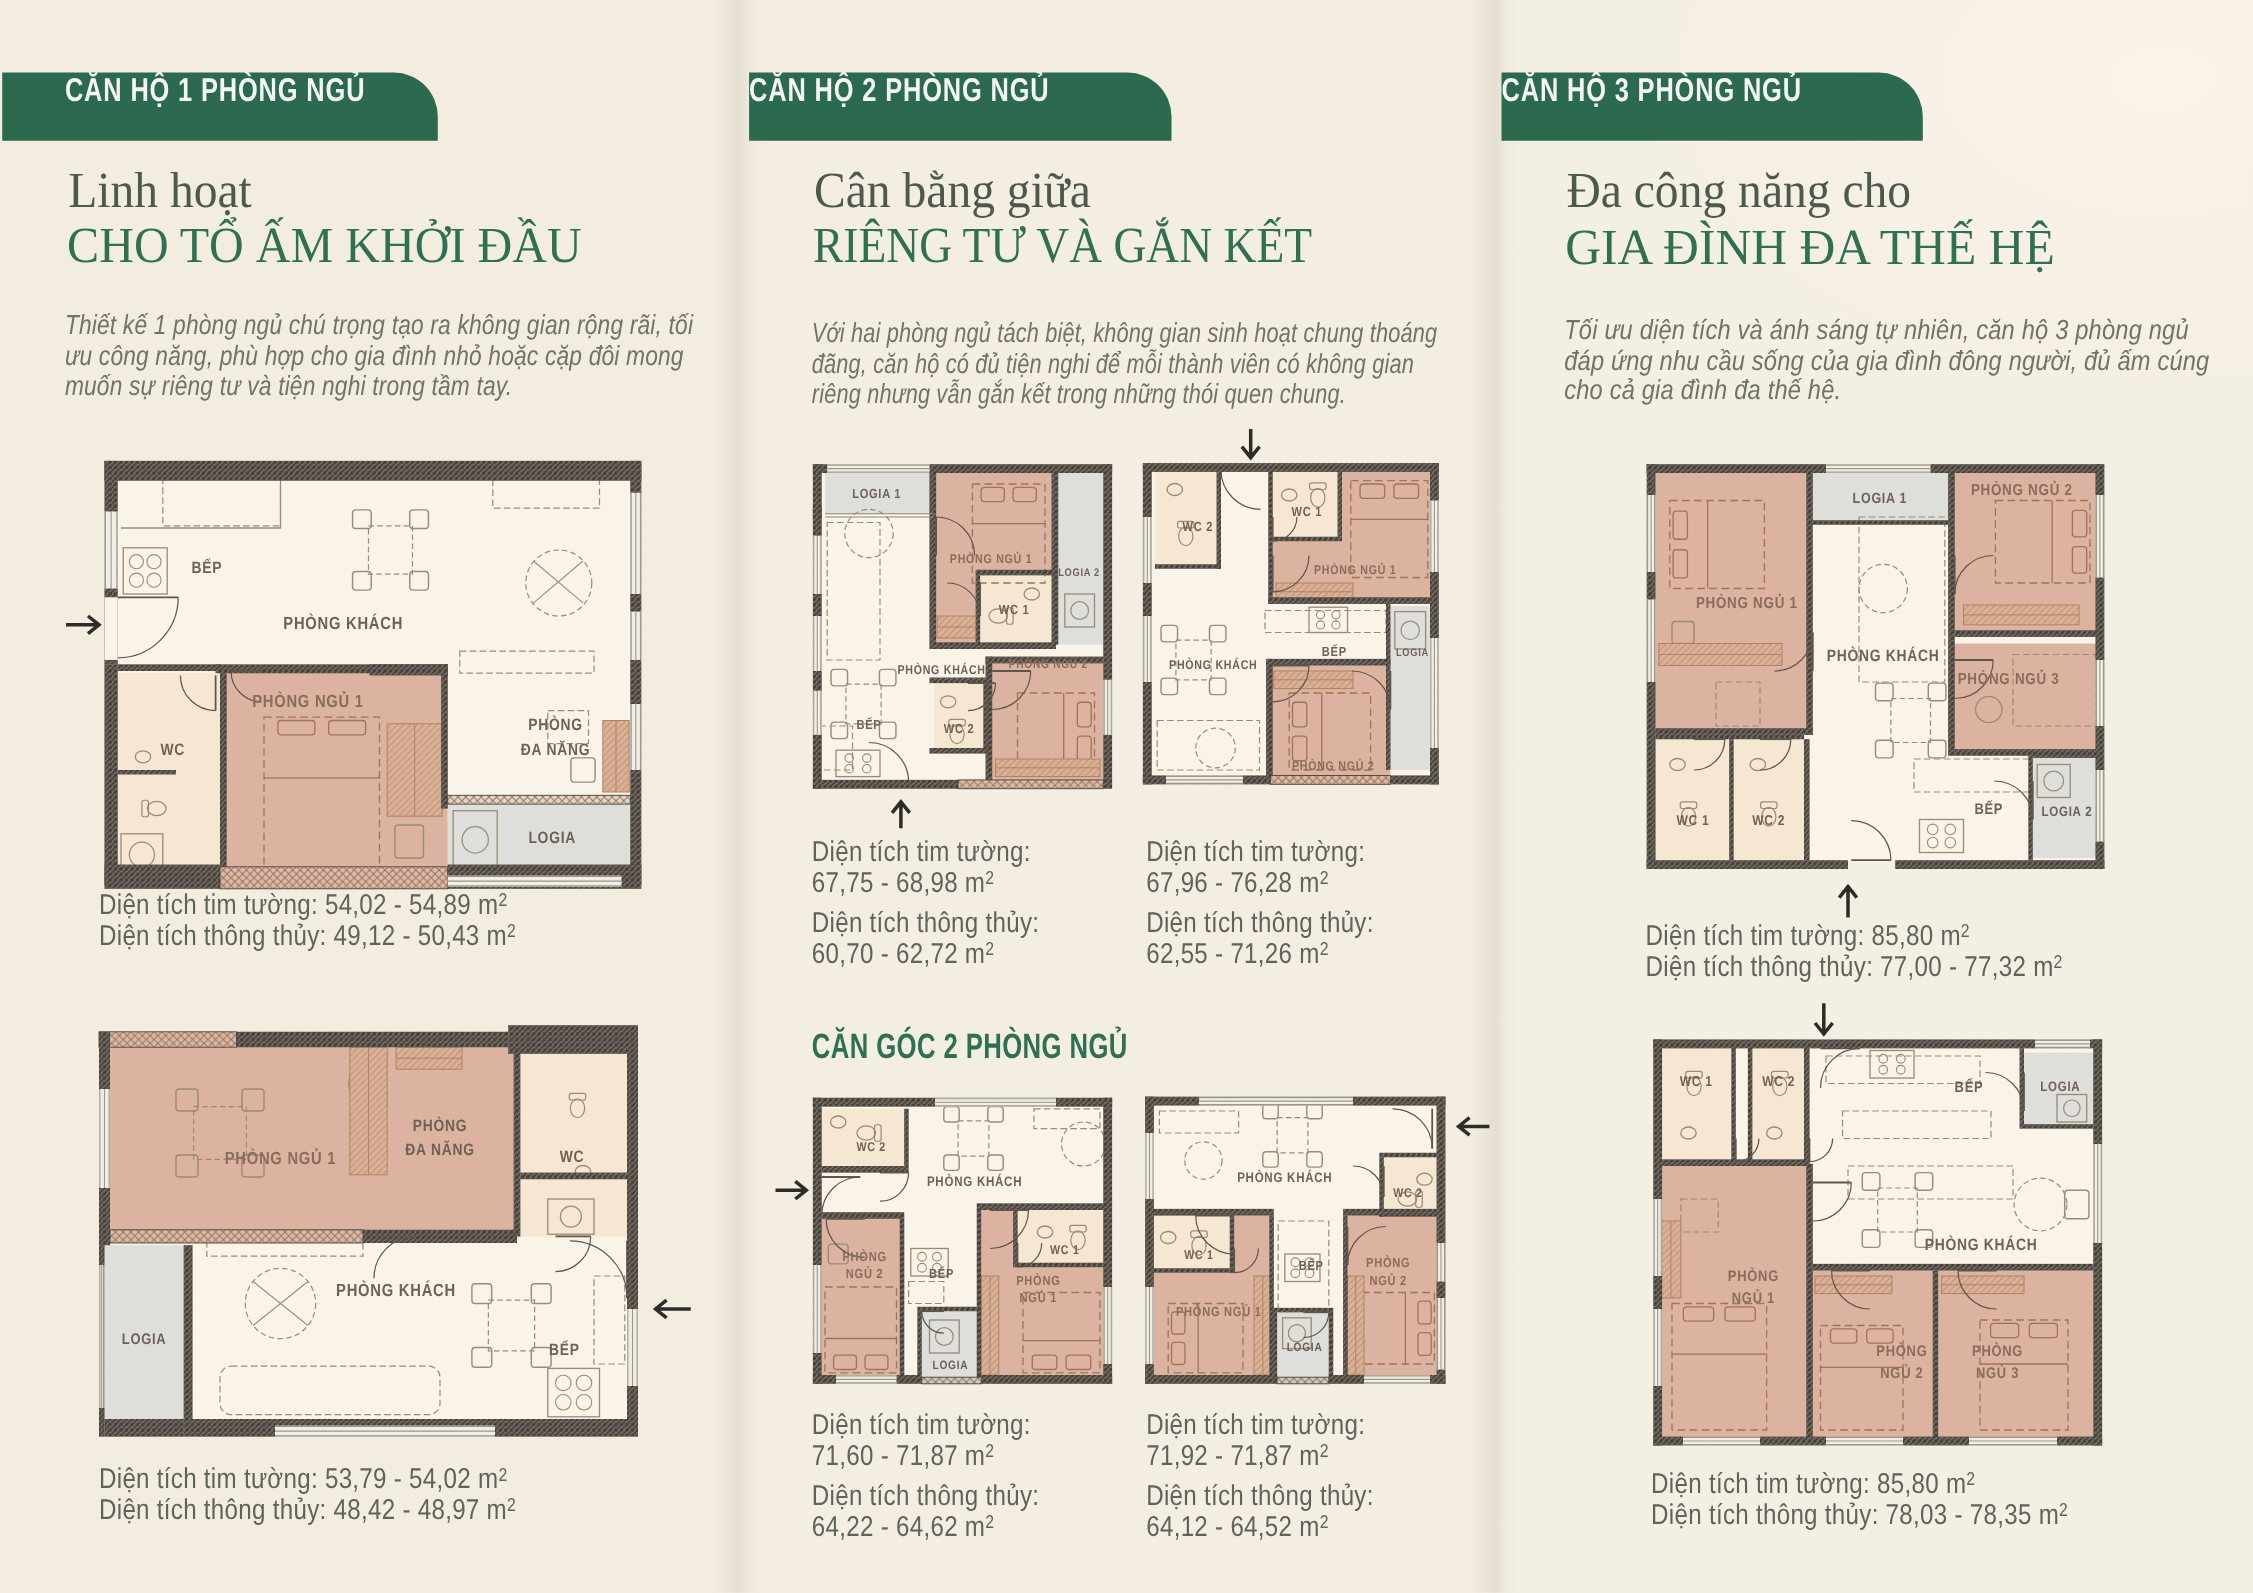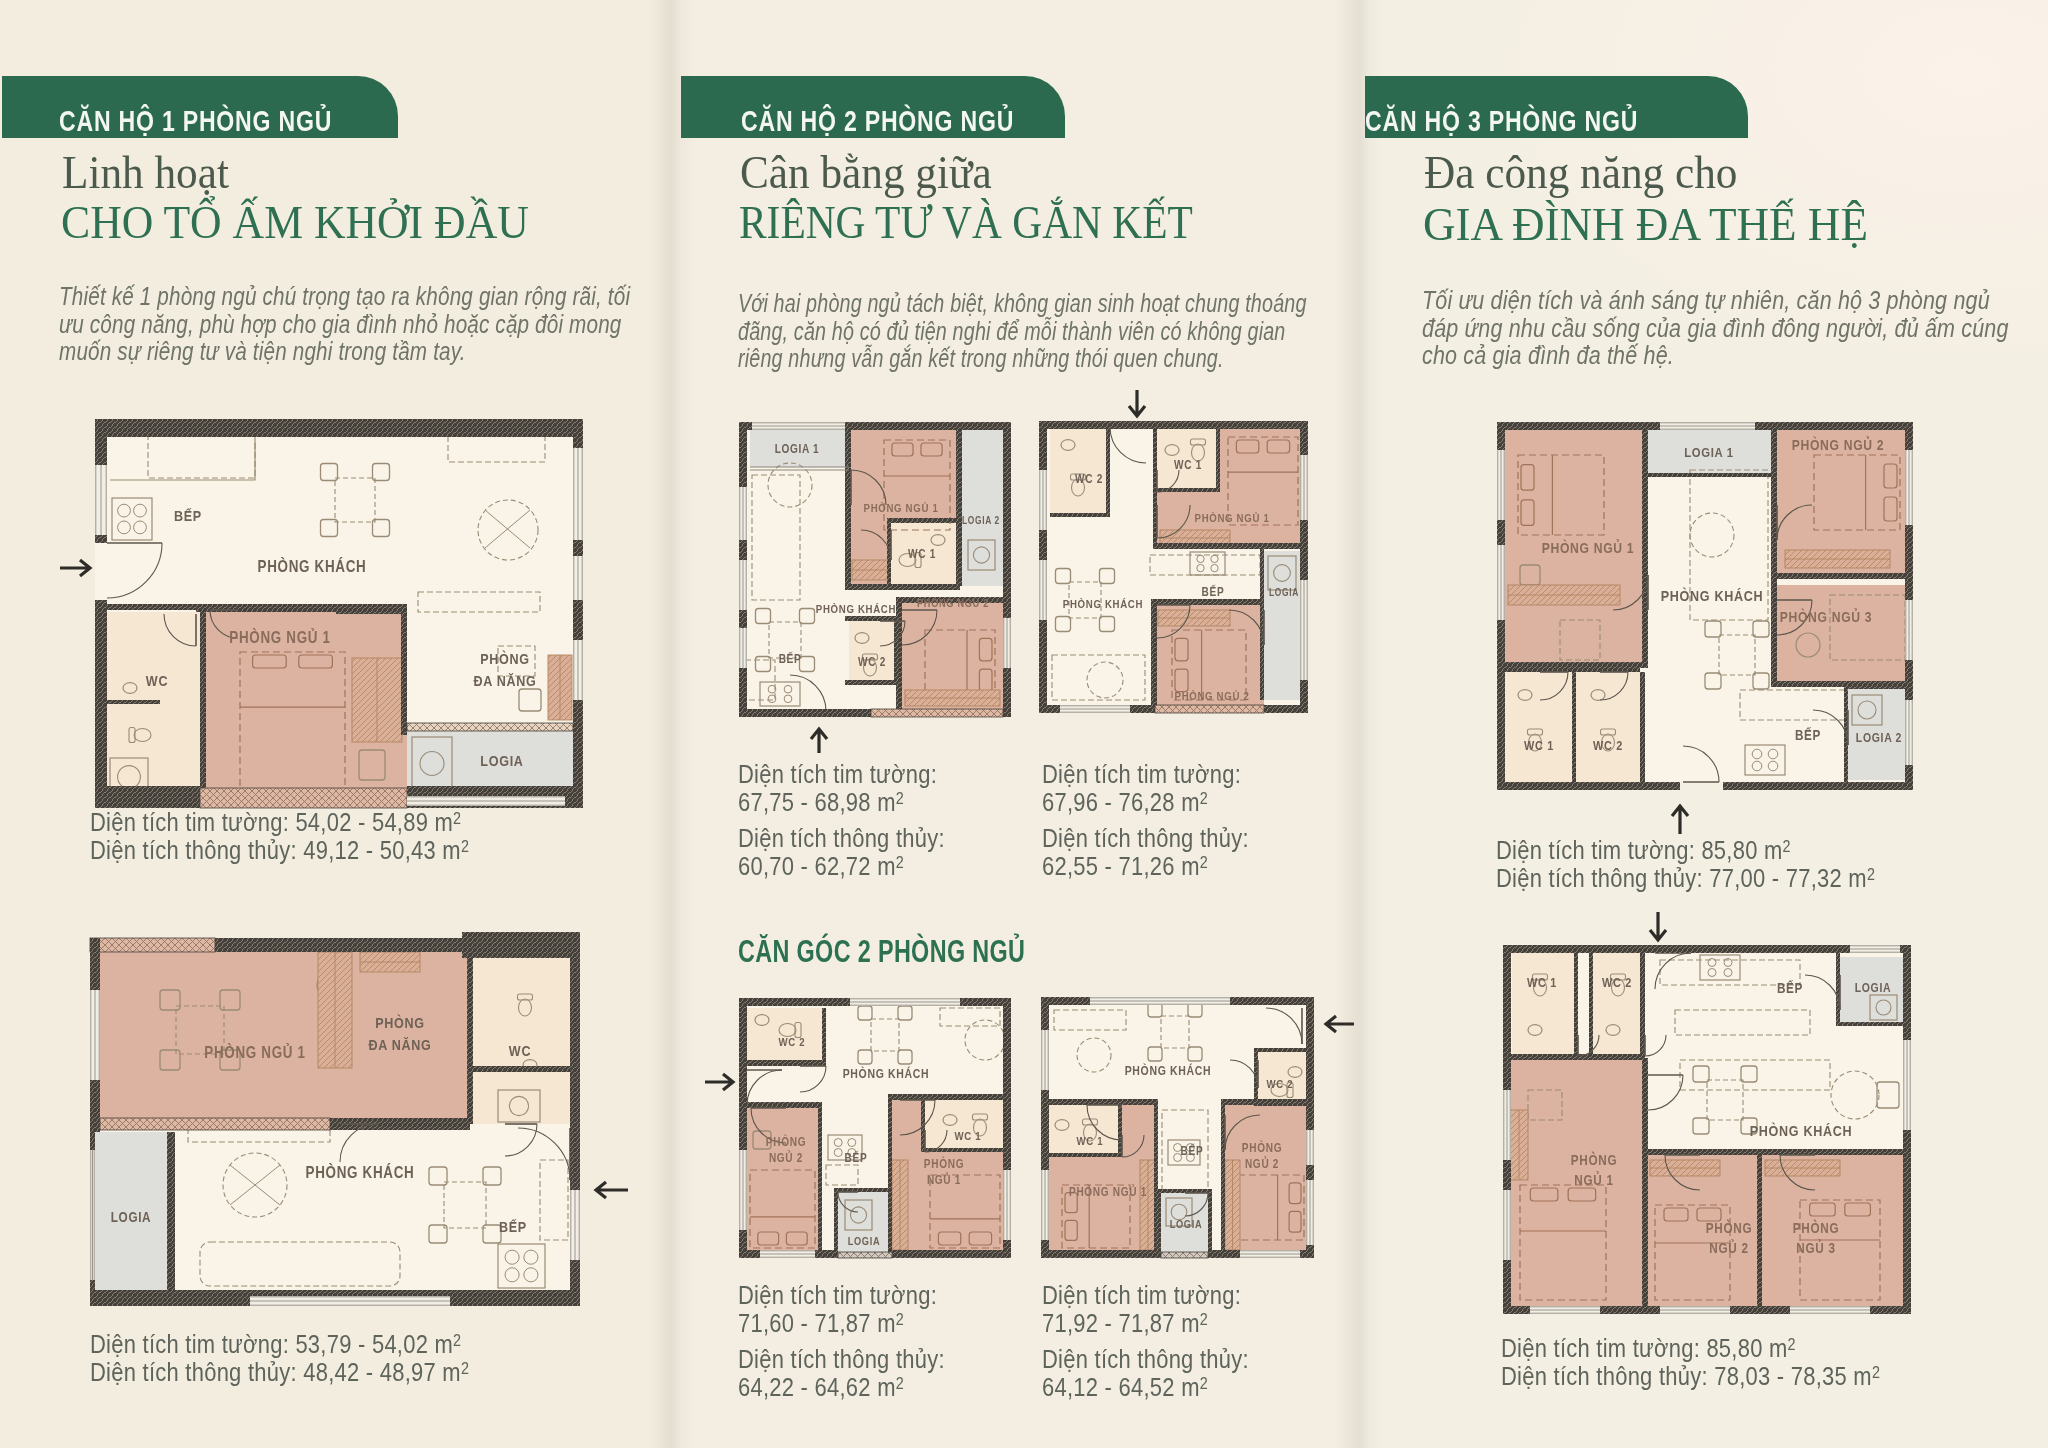--- a/index.html
+++ b/index.html
@@ -1,21 +1,21 @@
 <!DOCTYPE html>
 <html><head><meta charset="utf-8">
 <style>
 *{margin:0;padding:0;box-sizing:border-box}
 html,body{width:2048px;height:1448px;overflow:hidden}
 body{font-family:"Liberation Sans",sans-serif;background:#f2eddf;position:relative}
 .panel2{position:absolute;left:672px;top:0;width:686px;height:1448px;background:#f3eee1}
 .panel3{position:absolute;left:1358px;top:0;width:690px;height:1448px;background:#f4efe3}
 .fold1{position:absolute;left:650px;top:0;width:44px;height:1448px;background:linear-gradient(90deg,rgba(95,85,70,0) 0%,rgba(95,85,70,.10) 50%,rgba(95,85,70,.03) 70%,rgba(95,85,70,0) 100%)}
 .fold2{position:absolute;left:1336px;top:0;width:46px;height:1448px;background:linear-gradient(90deg,rgba(95,85,70,0) 0%,rgba(95,85,70,.10) 52%,rgba(95,85,70,.03) 72%,rgba(95,85,70,0) 100%)}
-.badge{position:absolute;top:76px;height:62px;background:#2c6a4f;border-radius:0 40px 0 0;color:#f3f6f1;font-weight:700;font-size:30px;letter-spacing:1px;display:flex;align-items:flex-end;white-space:nowrap}
+.badge{position:absolute;top:66px;height:62px;background:#2c6a4f;border-radius:0 40px 0 0;color:#f3f6f1;font-weight:700;font-size:30px;letter-spacing:1px;display:flex;align-items:flex-start;white-space:nowrap}
 .badge span{display:inline-block;transform:scaleX(.77);transform-origin:left center}
 .t1{position:absolute;font-family:"Liberation Serif",serif;font-size:46px;color:#4c5a4d;letter-spacing:0;transform:scaleX(.94);transform-origin:left top;white-space:nowrap}
 .t2{position:absolute;font-family:"Liberation Serif",serif;font-size:46px;color:#2f7053;letter-spacing:0;transform-origin:left top;white-space:nowrap}
 .para{position:absolute;font-style:italic;font-size:25px;line-height:27.5px;color:#6f7368;letter-spacing:.2px;transform-origin:left top;white-space:nowrap}
 .area{position:absolute;font-size:26px;line-height:28px;color:#5e645c;letter-spacing:.3px;transform:scaleX(.845);transform-origin:left top;white-space:nowrap}
 .gochead{position:absolute;font-weight:700;font-size:32px;color:#2d7052;letter-spacing:.5px;transform:scaleX(.73);transform-origin:left top;white-space:nowrap}
 sup{font-size:17px;line-height:0;vertical-align:7px}
 </style></head>
 <body>
 
@@ -36,21 +36,21 @@
 <div class="t1" style="left:62px;top:146px">Linh hoạt</div>
 
 <div class="t2" style="left:61px;top:196px;transform:scaleX(.95)">CHO TỔ ẤM KHỞI ĐẦU</div>
 
 <div class="para" style="left:59px;top:283px;transform:scaleX(.827)">Thiết kế 1 phòng ngủ chú trọng tạo ra không gian rộng rãi, tối<br>ưu công năng, phù hợp cho gia đình nhỏ hoặc cặp đôi mong<br>muốn sự riêng tư và tiện nghi trong tầm tay.</div>
 
 <div class="area" style="left:90px;top:808px">Diện tích tim tường: 54,02 - 54,89 m<sup>2</sup><br>Diện tích thông thủy: 49,12 - 50,43 m<sup>2</sup></div>
 
 <div class="area" style="left:90px;top:1330px">Diện tích tim tường: 53,79 - 54,02 m<sup>2</sup><br>Diện tích thông thủy: 48,42 - 48,97 m<sup>2</sup></div>
 
-<div class="badge" style="left:681px;width:384px;padding-left:60px">
+<div class="badge" style="left:681px;width:384px;">
     <span>CĂN HỘ 2 PHÒNG NGỦ</span>
   </div>
 
 <div class="t1" style="left:740px;top:146px">Cân bằng giữa</div>
 
 <div class="t2" style="left:739px;top:196px;transform:scaleX(.90)">RIÊNG TƯ VÀ GẮN KẾT</div>
 
 <div class="para" style="left:738px;top:290px;transform:scaleX(.79)">Với hai phòng ngủ tách biệt, không gian sinh hoạt chung thoáng<br>đãng, căn hộ có đủ tiện nghi để mỗi thành viên có không gian<br>riêng nhưng vẫn gắn kết trong những thói quen chung.</div>
 
 <div class="area" style="left:738px;top:760px">Diện tích tim tường:<br>67,75 - 68,98 m<sup>2</sup><br><span style="display:block;height:8px"></span>Diện tích thông thủy:<br>60,70 - 62,72 m<sup>2</sup></div>

